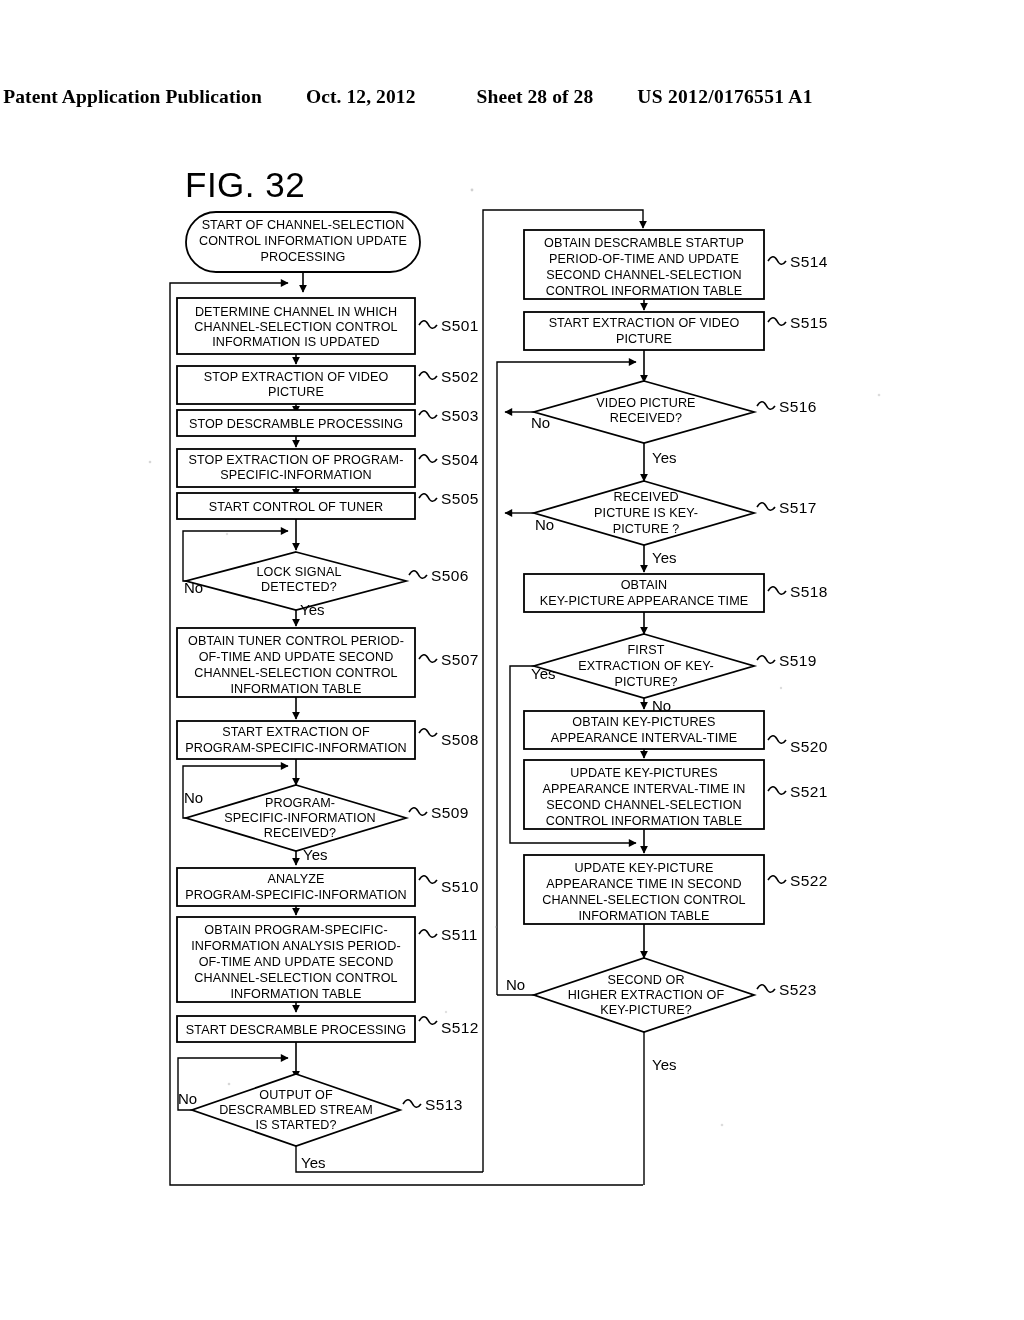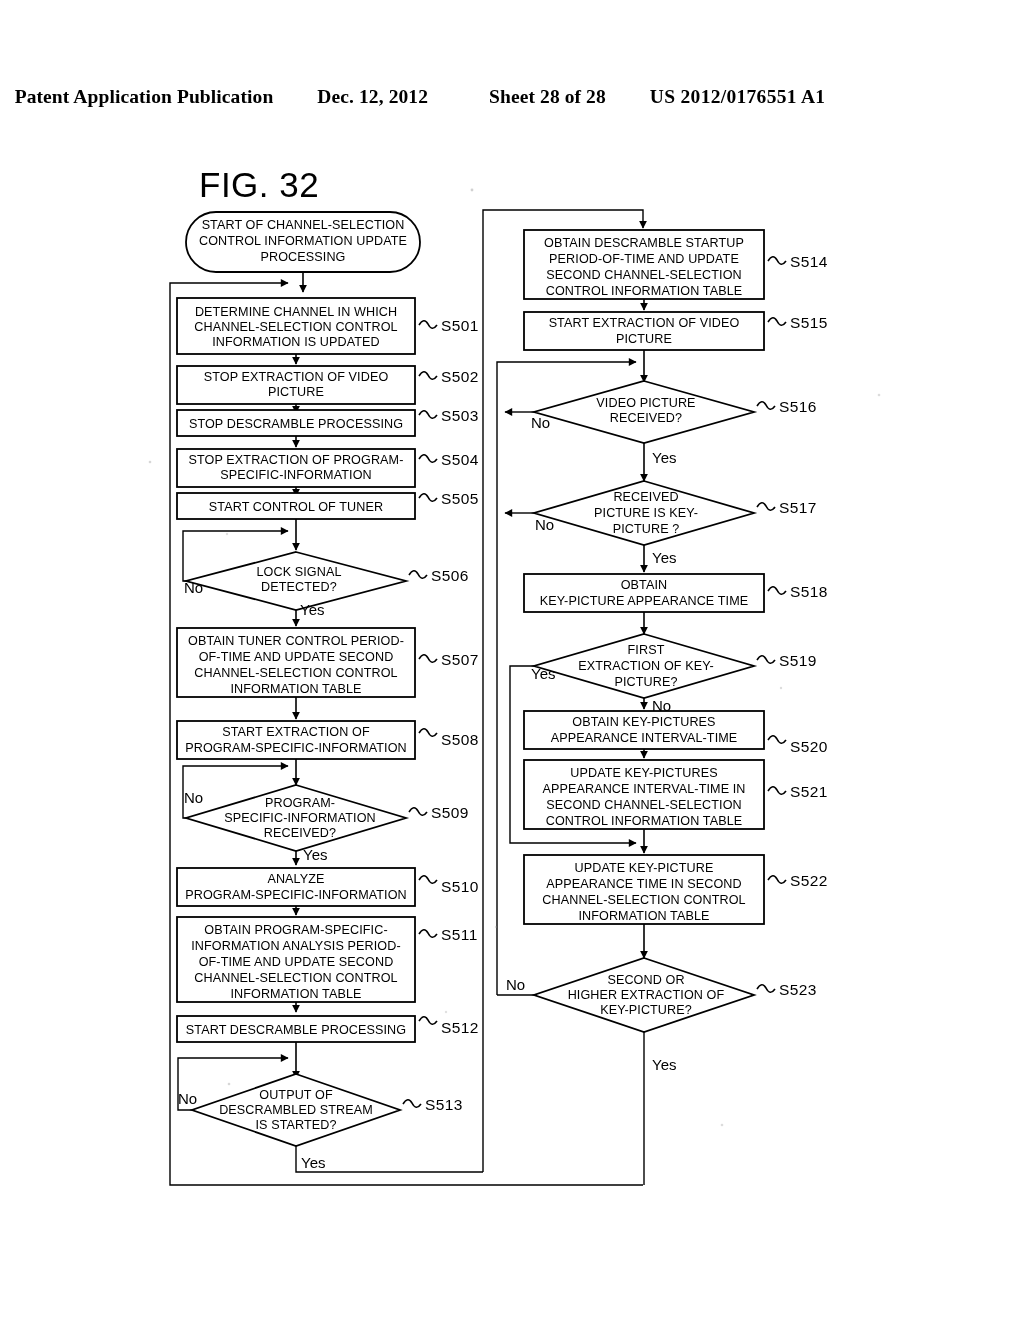--- a/index.html
+++ b/index.html
@@ -25,32 +25,31 @@
     width: 816px;
     height: 26px;
     display: flex;
     justify-content: center;
     align-items: baseline;
     font-family: "Liberation Serif", serif;
     font-weight: bold;
     font-size: 19.5px;
     letter-spacing: 0.1px;
     white-space: nowrap;
-    padding-left: 12px;
   }
   #page-header .hdr-pub   { margin-right: 44px; }
   #page-header .hdr-date  { margin-right: 13px; }
   #page-header .hdr-sheet { margin-right: 44px; margin-left: 48px; }
   #page-header .hdr-num   { letter-spacing: 0.3px; }
 
   
   #fig-title {
     position: absolute;
     top: 165px;
-    left: 199px;
+    left: 185px;
     font-family: "Liberation Sans", sans-serif;
     font-size: 35px;
     font-weight: 400;
     letter-spacing: 0.5px;
   }
 
   
   #flowchart {
     position: absolute;
     top: 0;
@@ -106,21 +105,21 @@
     text-anchor: start;
   }
   
   .speckle { fill: #9a9a9a; }
 </style>
 </head>
 <body>
 
 <div id="page-header">
   <span class="hdr-pub">Patent Application Publication</span>
-  <span class="hdr-date">Dec. 12, 2012</span>
+  <span class="hdr-date">Oct. 12, 2012</span>
   <span class="hdr-sheet">Sheet 28 of 28</span>
   <span class="hdr-num">US 2012/0176551 A1</span>
 </div>
 
 <div id="fig-title">FIG. 32</div>
 
 <svg id="flowchart" viewBox="0 0 1024 1320">
   <defs>
     <marker id="arrowDown" markerWidth="9" markerHeight="9" refX="4.5" refY="7.4" orient="0" markerUnits="userSpaceOnUse">
       <path d="M0.6,0.4 L8.4,0.4 L4.5,8.2 Z" fill="#000"></path>

